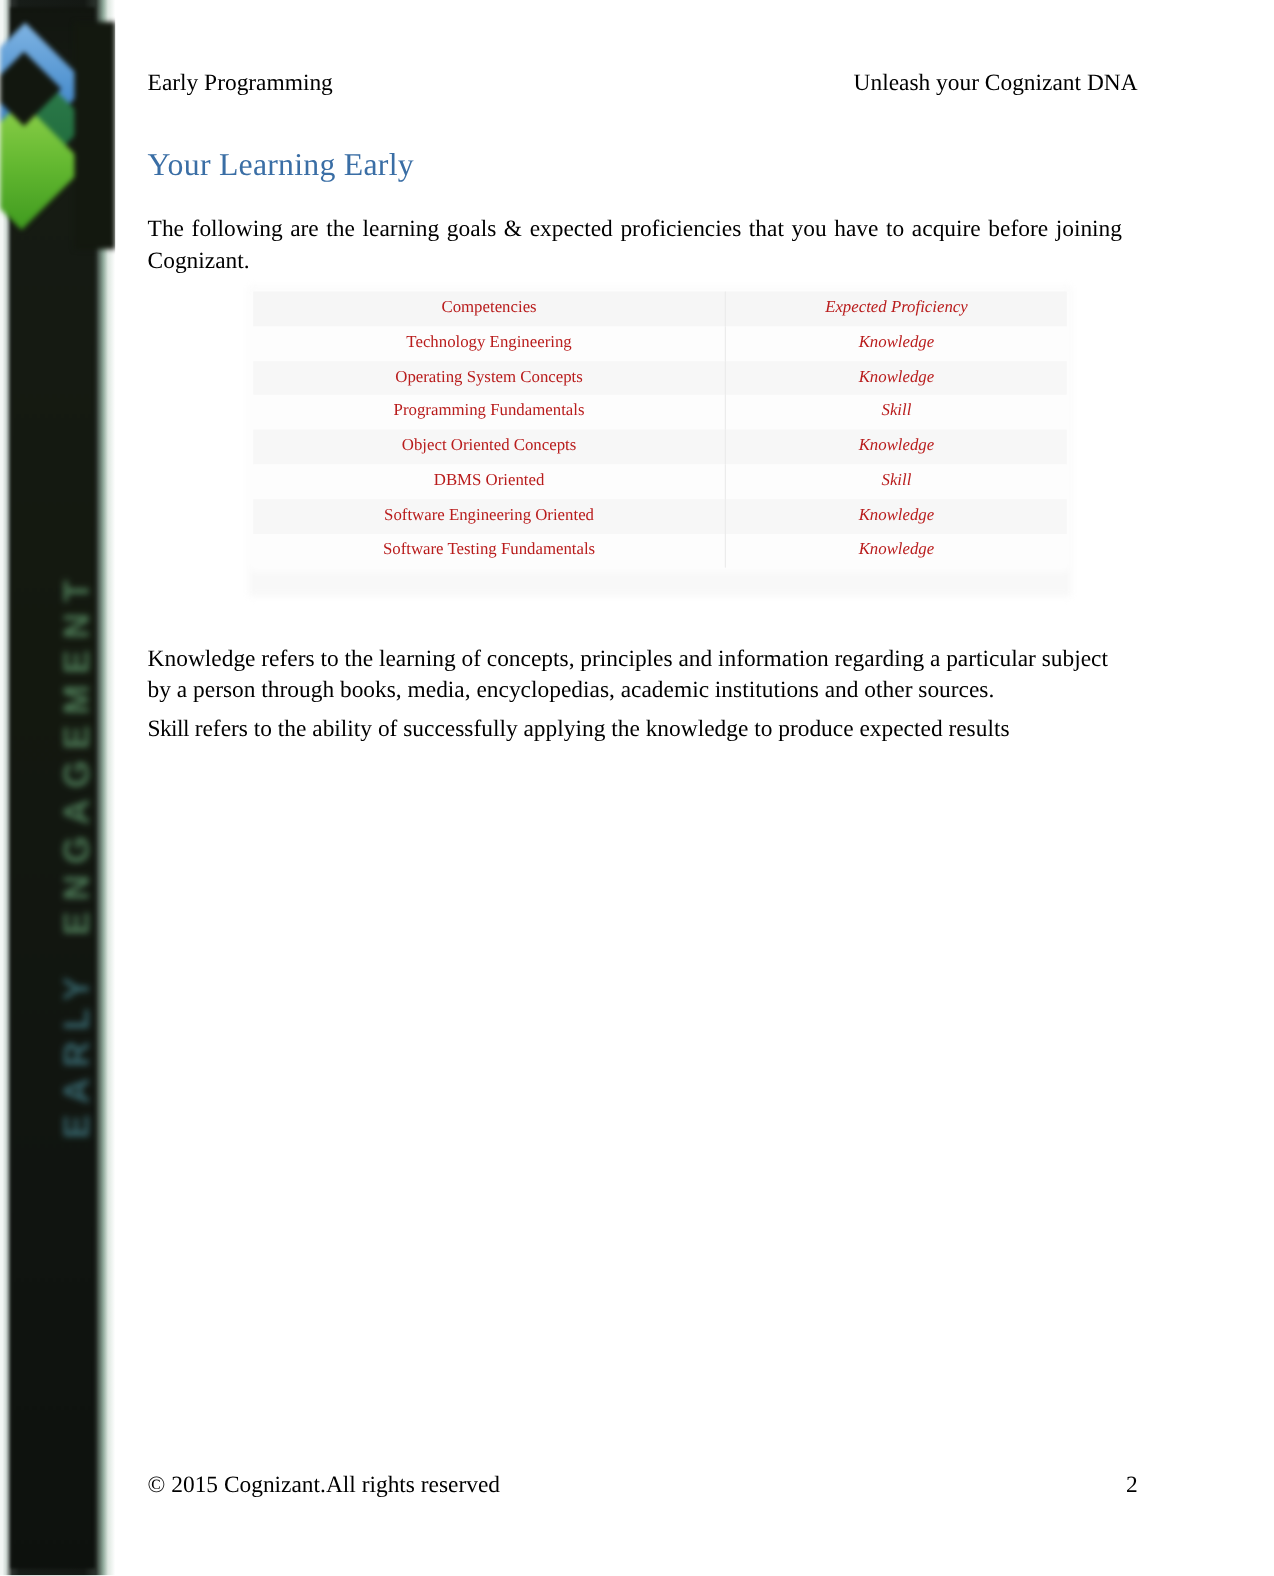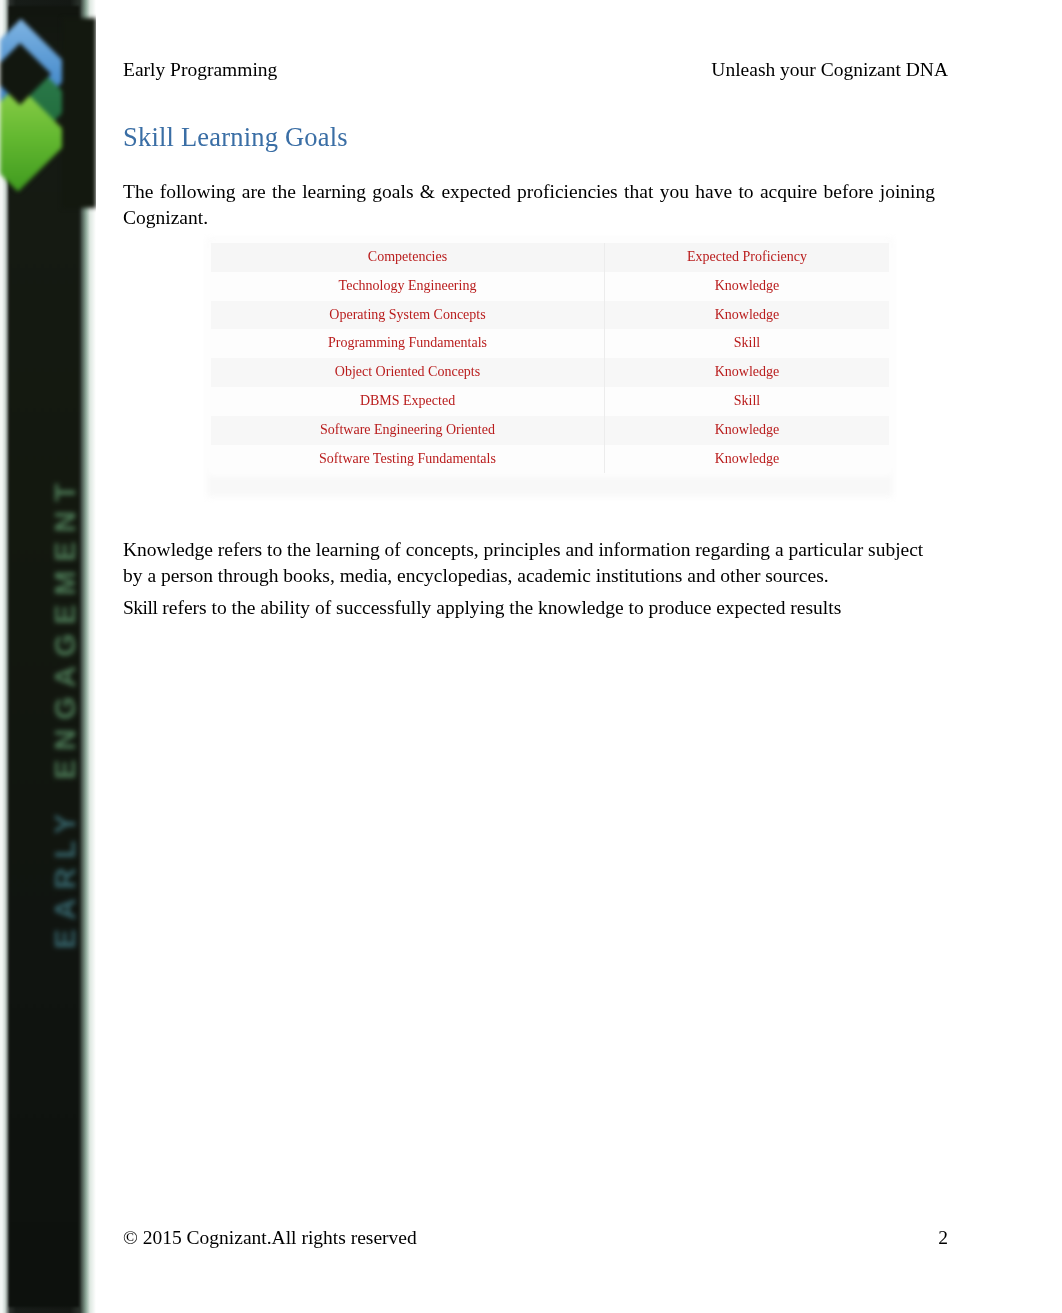--- a/index.html
+++ b/index.html
@@ -212,20 +212,21 @@
     font-weight: normal;
     line-height: 1.2;
     padding: 6px 8px;
     color: #b91c1c;
     white-space: nowrap;
   }
   #competency-table .col-a { width: 396px; }
   #competency-table .col-b {
     width: 282px;
     border-left: 1px solid #ececec;
+    font-style: italic;
   }
   #competency-table tr:nth-child(odd)  { background: #f7f7f7; }
   #competency-table tr:nth-child(even) { background: #fdfdfd; }
   #competency-table tr.hdr-row { background: #f6f6f6; }
   
   #table-plate {
     position: absolute;
     left: 84px;
     top: 239px;
     width: 686px;
@@ -292,21 +293,21 @@
     <div class="vtitle-2">EARLY</div>
   </div>
 
   <div id="content">
 
     <div id="doc-header">
       <span class="hdr-left">Early Programming</span>
       <span class="hdr-right">Unleash your Cognizant DNA</span>
     </div>
 
-    <h1 id="page-title">Skill Learning Goals</h1>
+    <h1 id="page-title">Your Learning Early</h1>
 
     <p id="intro-para">The following are the learning goals &amp; expected proficiencies that you have to acquire before joining Cognizant.</p>
 
     <div id="table-plate"></div>
 
     <div id="competency-table-wrap">
       <table id="competency-table">
         <tbody>
           <tr class="hdr-row">
             <th class="col-a">Competencies</th>
@@ -322,21 +323,21 @@
           </tr>
           <tr>
             <td class="col-a">Programming Fundamentals</td>
             <td class="col-b">Skill</td>
           </tr>
           <tr>
             <td class="col-a">Object Oriented Concepts</td>
             <td class="col-b">Knowledge</td>
           </tr>
           <tr>
-            <td class="col-a">DBMS Expected</td>
+            <td class="col-a">DBMS Oriented</td>
             <td class="col-b">Skill</td>
           </tr>
           <tr>
             <td class="col-a">Software Engineering Oriented</td>
             <td class="col-b">Knowledge</td>
           </tr>
           <tr>
             <td class="col-a">Software Testing Fundamentals</td>
             <td class="col-b">Knowledge</td>
           </tr>

